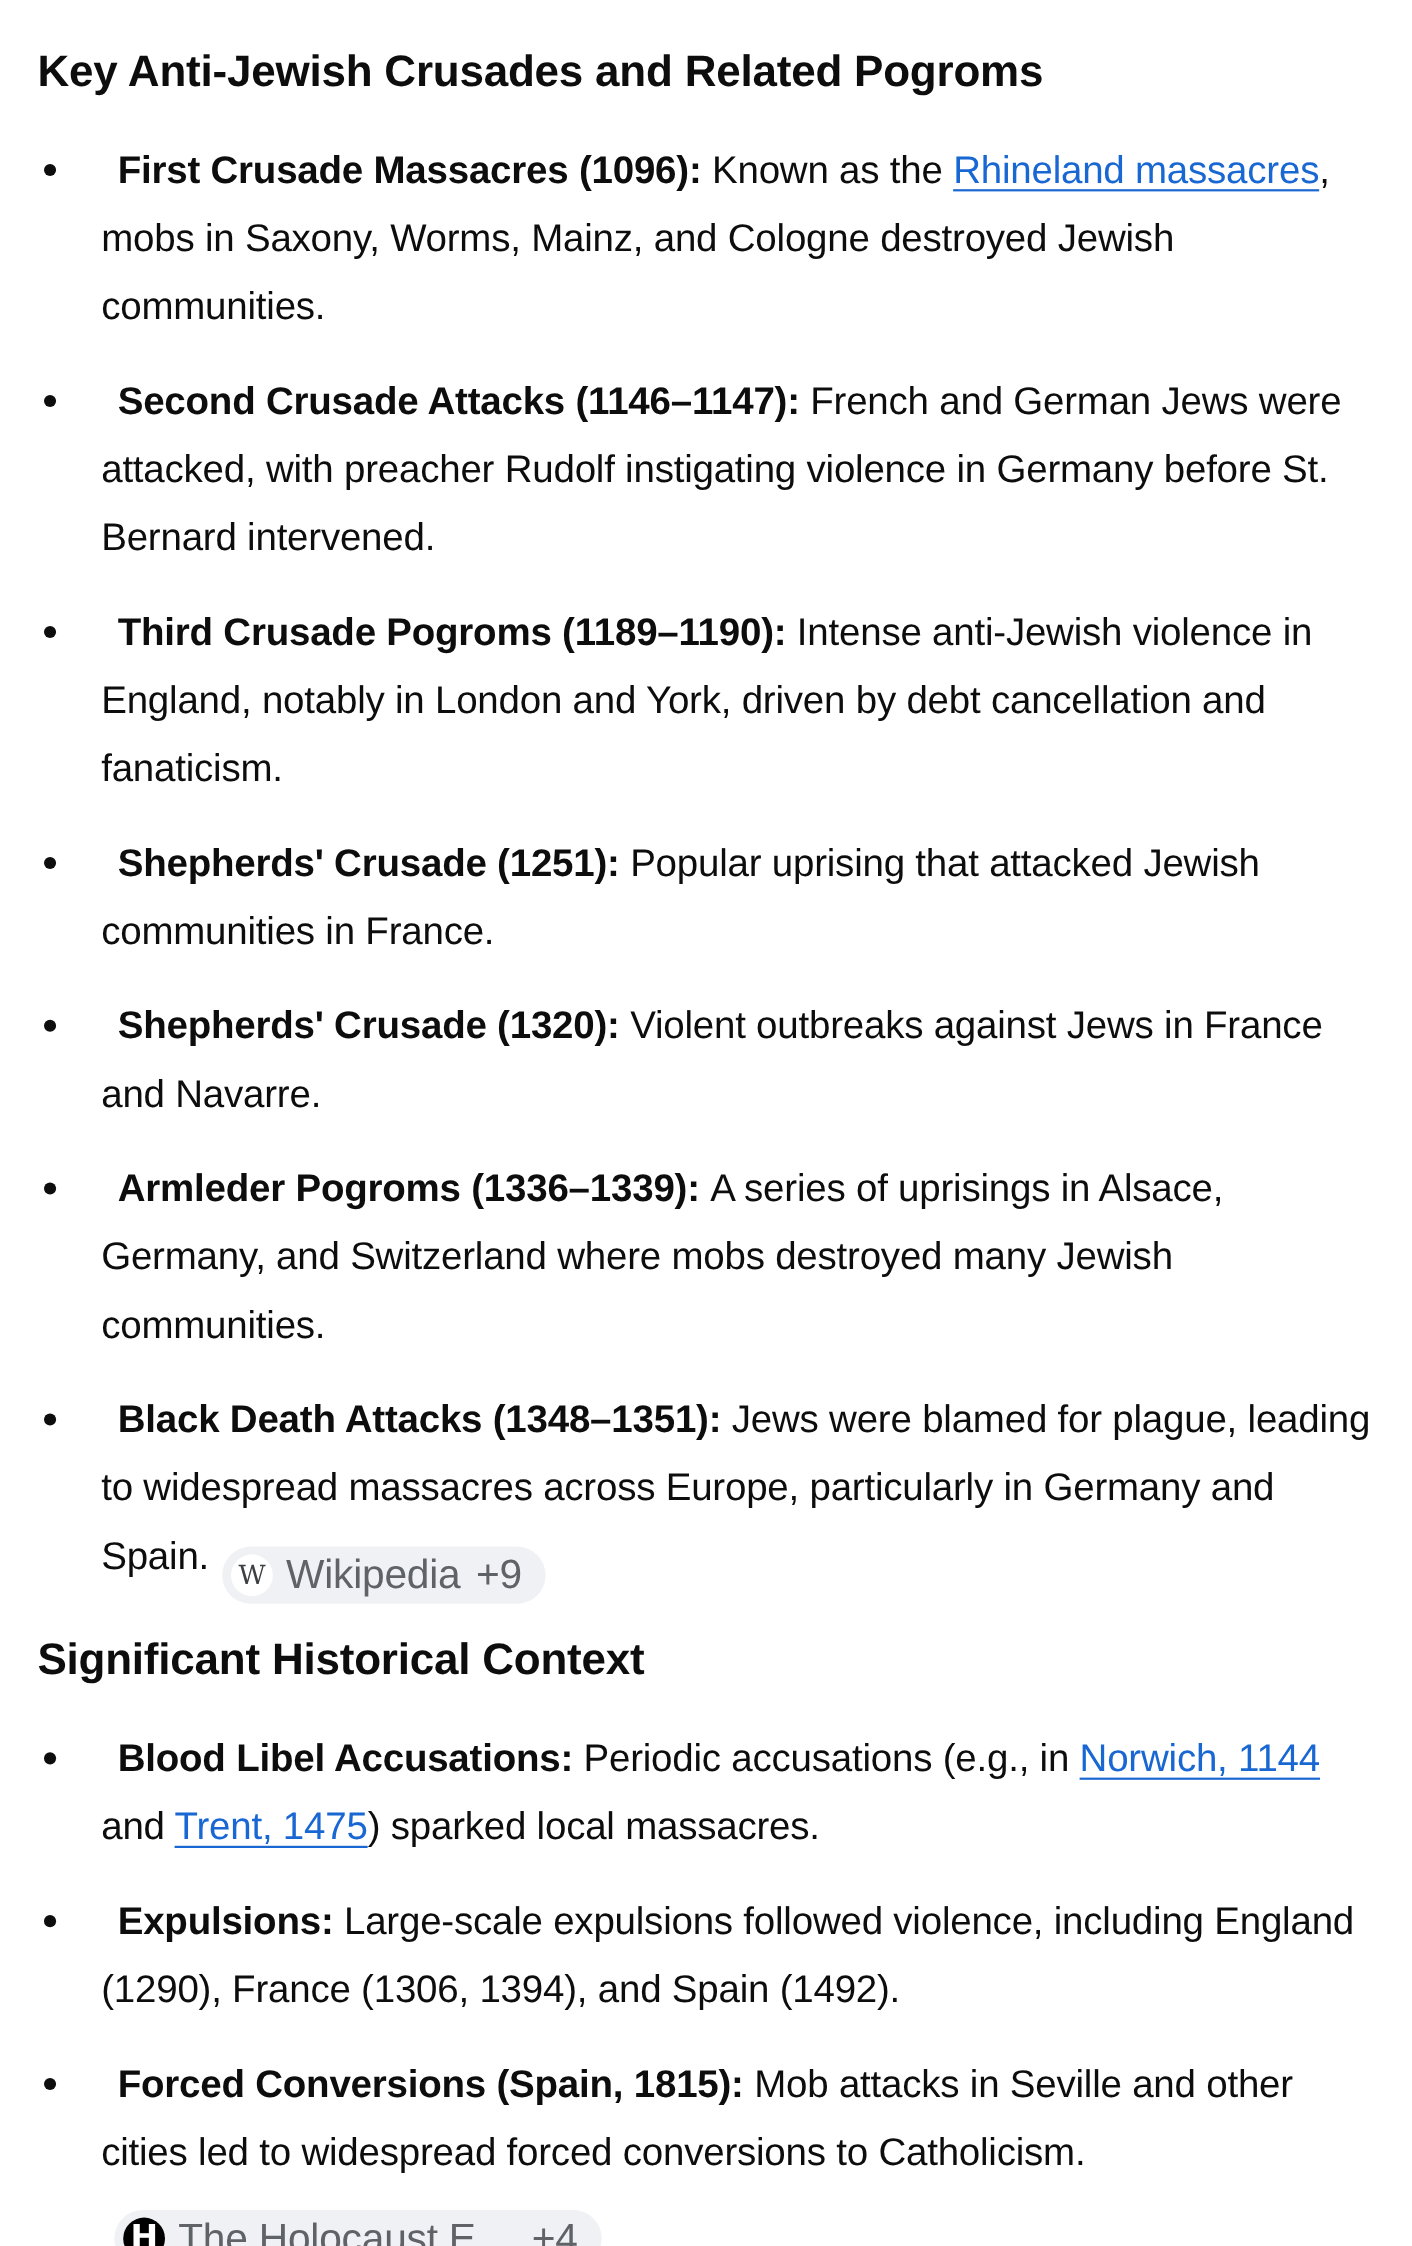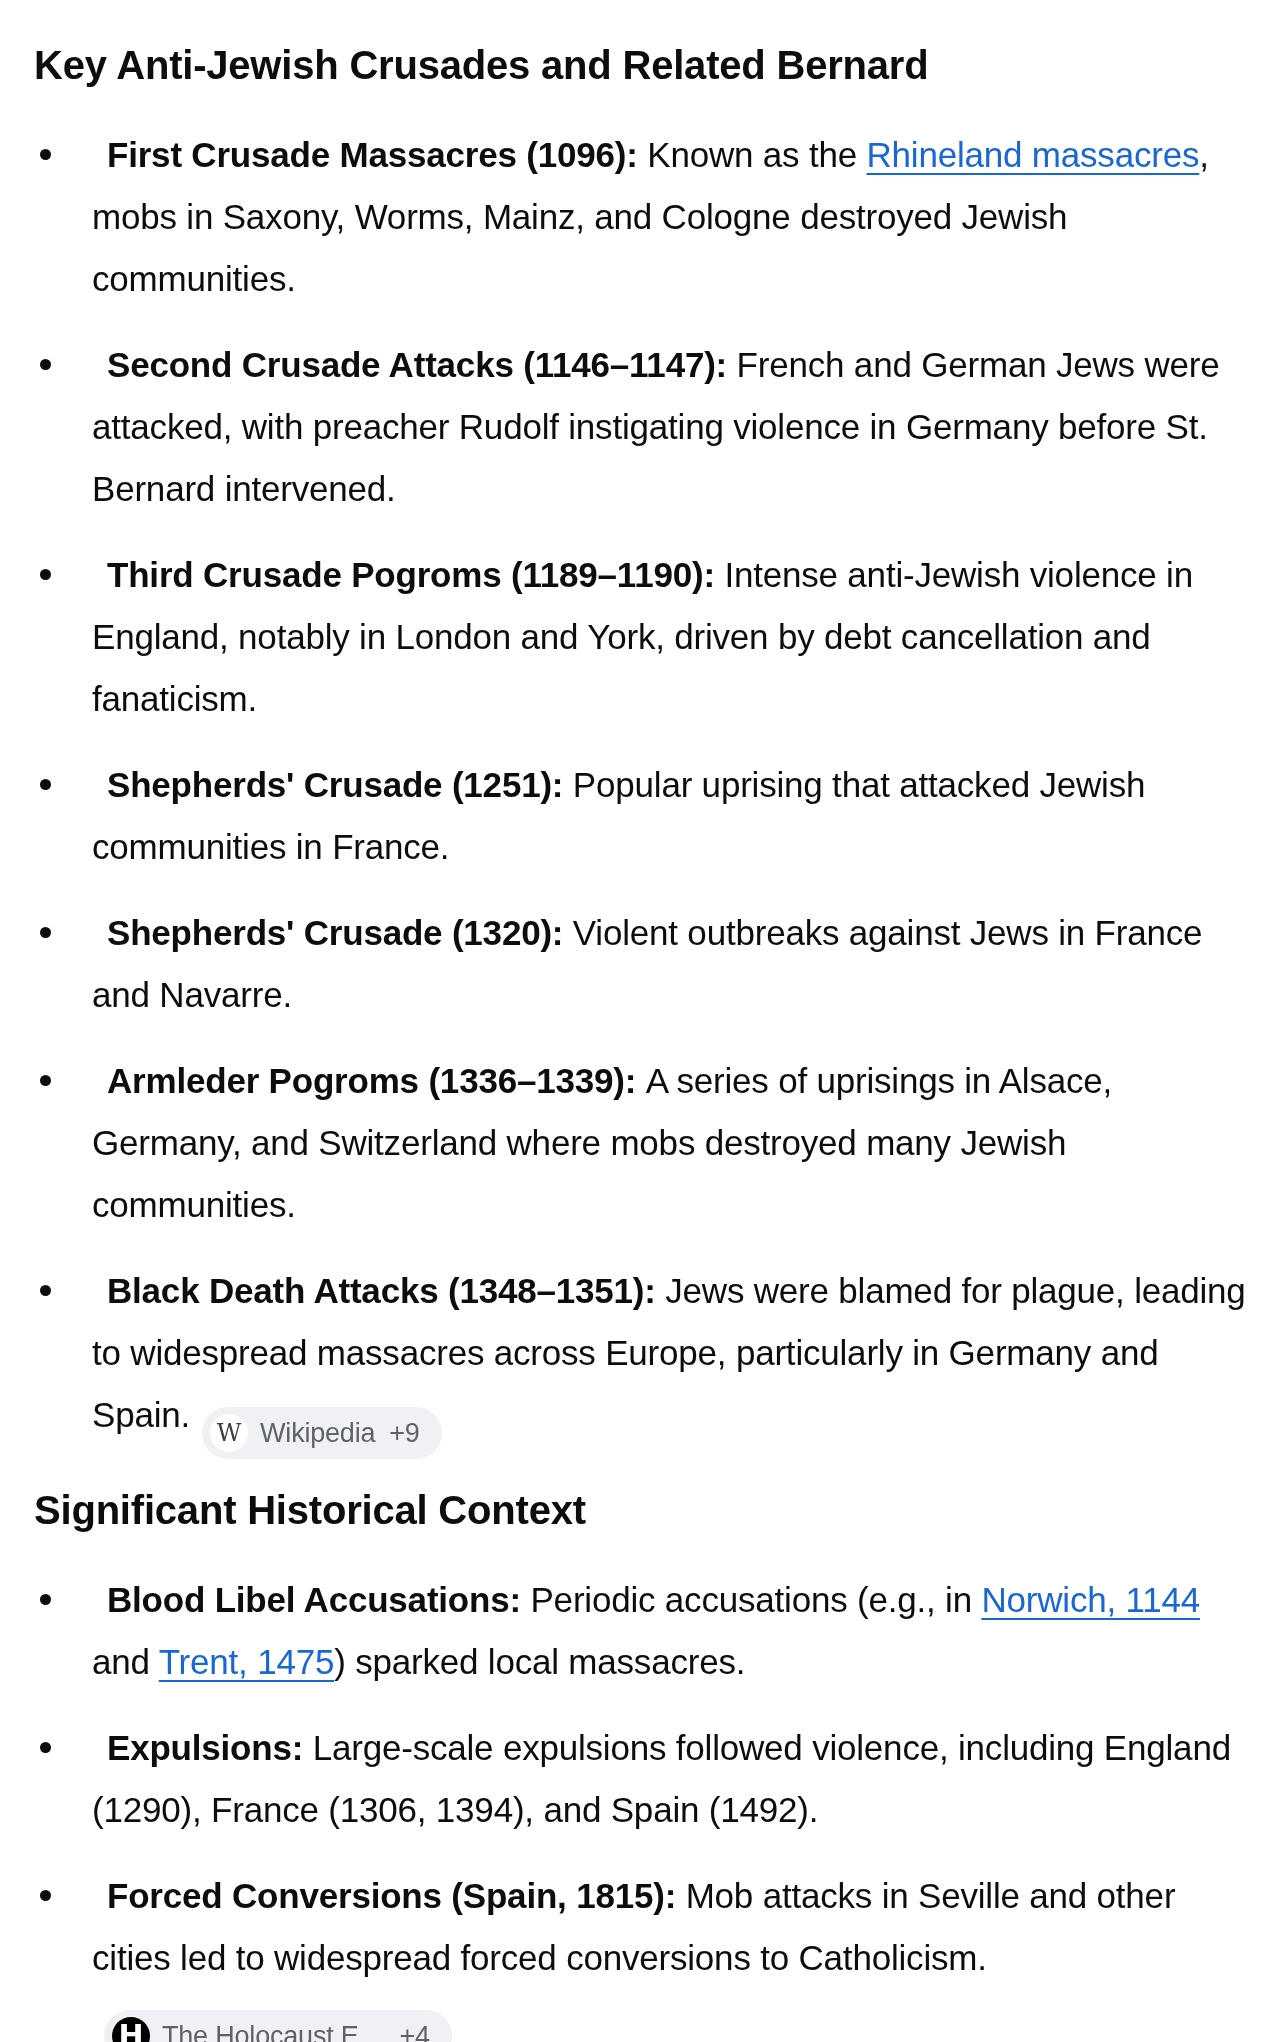--- a/index.html
+++ b/index.html
@@ -89,30 +89,30 @@
   }
   .chip-icon--holocaust {
     background: #000000;
     color: #ffffff;
     font-family: "DejaVu Sans", sans-serif;
     font-size: 30px;
     font-weight: 700;
   }
   .chip-label, .chip-count {
     color: #5f6368;
-    font-size: 27px;
+    font-size: 37px;
     letter-spacing: -0.2px;
   }
   .chip-count { margin-left: 2px; }
 </style>
 </head>
 <body>
 
 <main class="response">
-    <h2 class="section-heading">Key Anti-Jewish Crusades and Related Bernard</h2>
+    <h2 class="section-heading">Key Anti-Jewish Crusades and Related Pogroms</h2>
     <ul class="bullet-list">
       <li class="bullet-item"><strong>First Crusade Massacres (1096): </strong><span>Known as the </span><a class="inline-link" href="#">Rhineland massacres</a><span>, mobs in Saxony, Worms, Mainz, and Cologne destroyed Jewish communities.</span></li>
       <li class="bullet-item"><strong>Second Crusade Attacks (1146–1147): </strong><span>French and German Jews were attacked, with preacher Rudolf instigating violence in Germany before St. Bernard intervened.</span></li>
       <li class="bullet-item"><strong>Third Crusade Pogroms (1189–1190): </strong><span>Intense anti-Jewish violence in England, notably in London and York, driven by debt cancellation and fanaticism.</span></li>
       <li class="bullet-item"><strong>Shepherds' Crusade (1251): </strong><span>Popular uprising that attacked Jewish communities in France.</span></li>
       <li class="bullet-item"><strong>Shepherds' Crusade (1320): </strong><span>Violent outbreaks against Jews in France and Navarre.</span></li>
       <li class="bullet-item"><strong>Armleder Pogroms (1336–1339): </strong><span>A series of uprisings in Alsace, Germany, and Switzerland where mobs destroyed many Jewish communities.</span></li>
       <li class="bullet-item"><strong>Black Death Attacks (1348–1351): </strong><span>Jews were blamed for plague, leading to widespread massacres across Europe, particularly in Germany and Spain.</span><span class="chip">
           <span class="chip-icon chip-icon--wikipedia">W</span>
           <span class="chip-label">Wikipedia</span>

